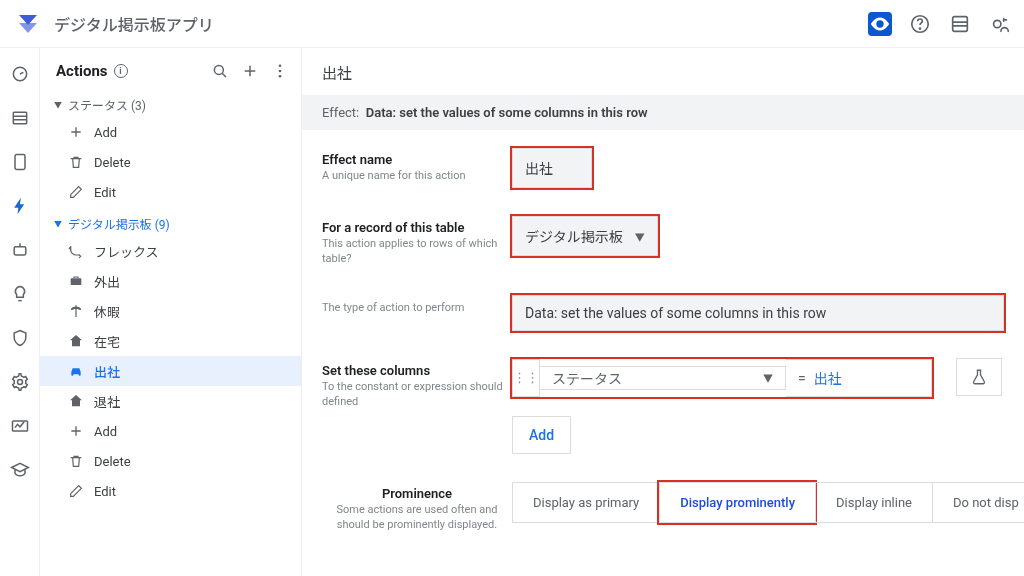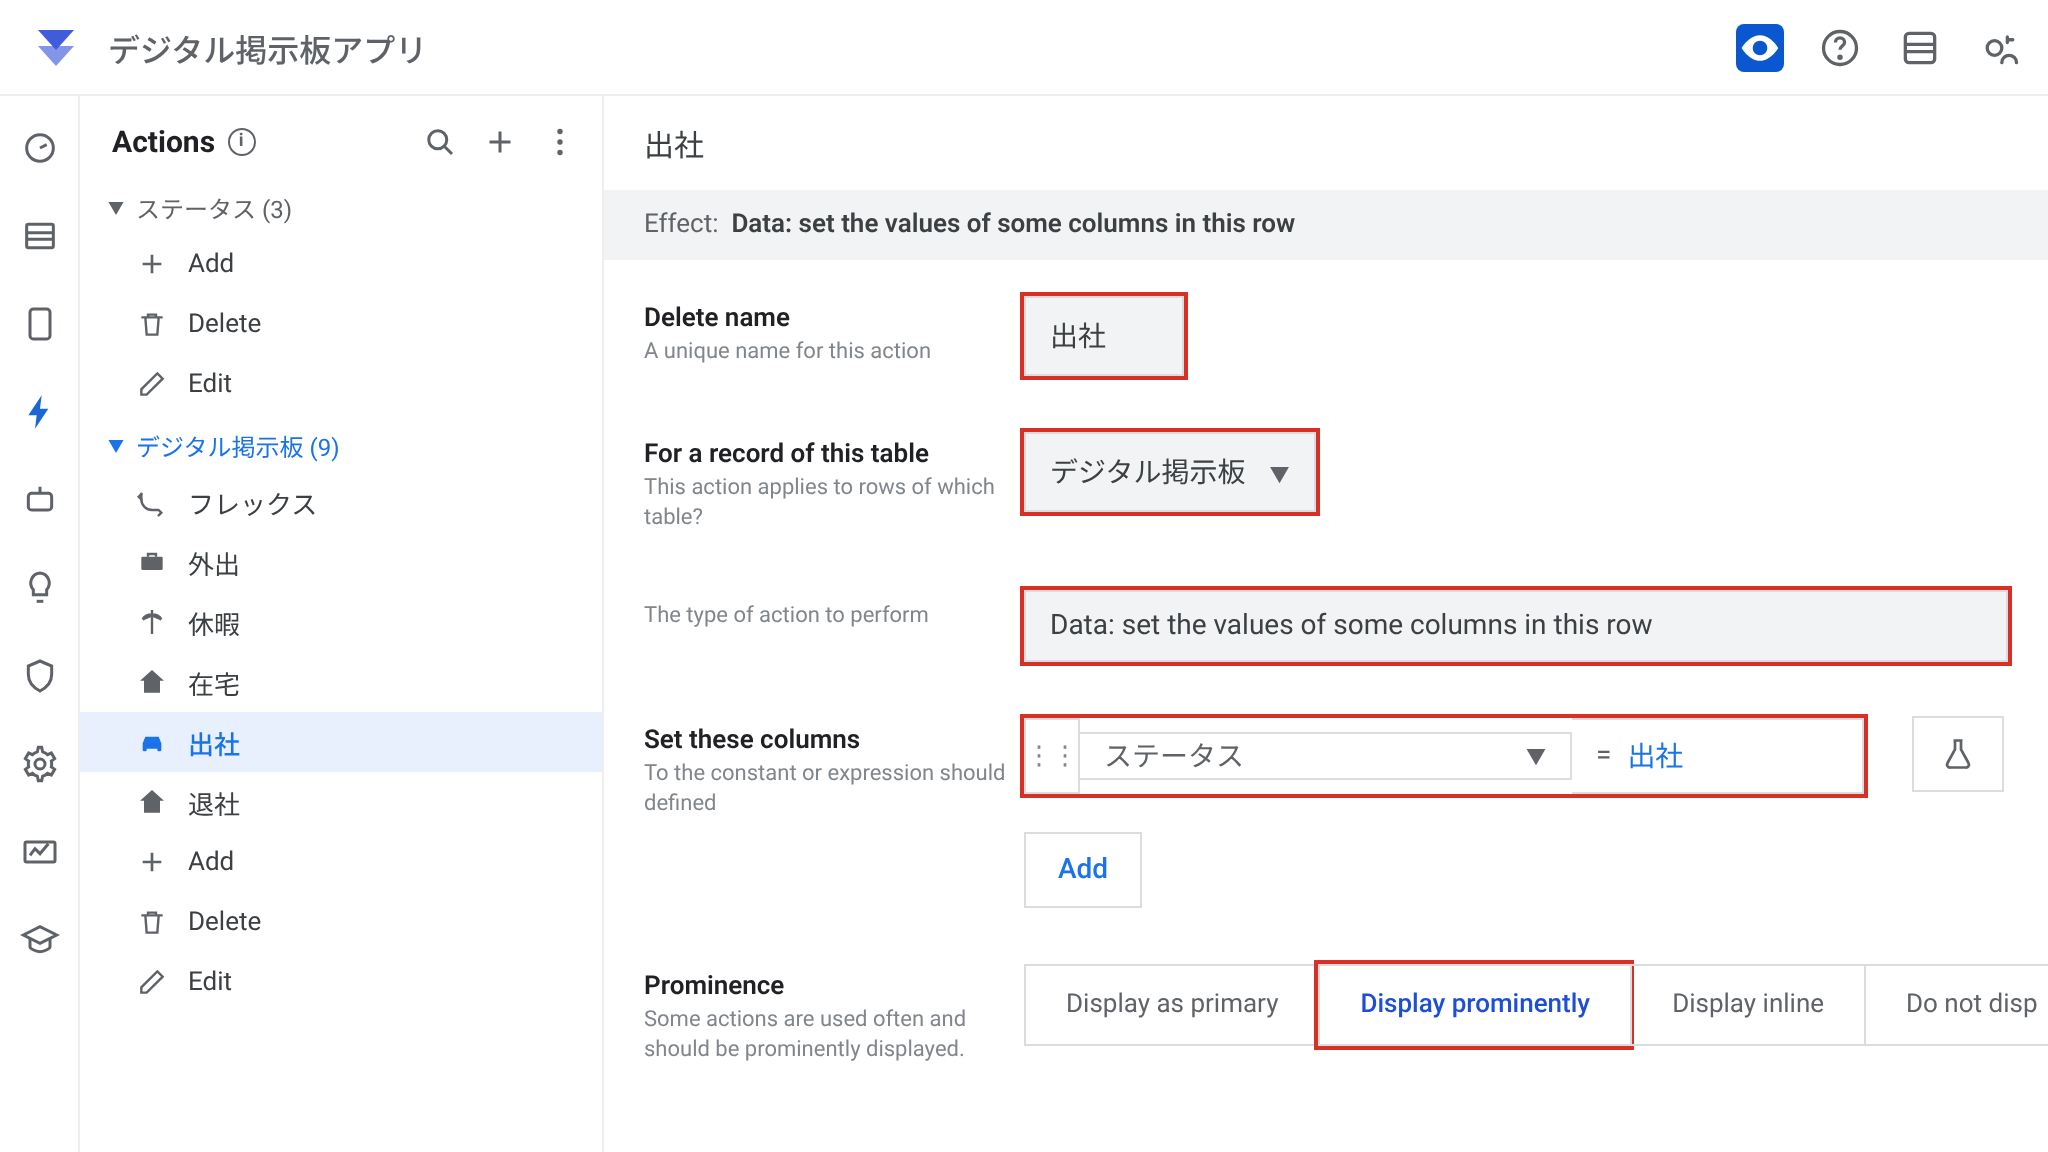--- a/index.html
+++ b/index.html
@@ -62,21 +62,21 @@
 .drag-handle { width: 28px; height: 38px; border: 1px solid #dadce0; background: #fff; display: flex; align-items: center; justify-content: center; color: #80868b; }
 .col-select { flex: 1; border: 1px solid #dadce0; border-left: none; background: #fff; height: 24px; display: flex; align-items: center; padding: 0 12px; color: #5f6368; font-size: 14px; justify-content: space-between; }
 .col-value { border: 1px solid #dadce0; border-left: none; background: #fff; height: 38px; display: flex; align-items: center; padding: 0 12px; color: #5f6368; font-size: 14px; width: 146px; }
 .col-value .eq { margin-right: 8px; color: #5f6368; }
 .col-value .val { color: #1a73e8; }
 .flask-btn { width: 46px; height: 38px; border: 1px solid #dadce0; margin-left: 12px; display: flex; align-items: center; justify-content: center; color: #5f6368; }
 .flask-btn svg { width: 18px; height: 18px; }
 
 .add-link { color: #1a73e8; font-size: 14px; font-weight: 500; padding: 10px 16px; display: inline-block; border: 1px solid #dadce0; margin-top: 20px; }
 
-.prominence-row { display: flex; align-items: flex-start; }
+.prominence-row { display: flex; align-items: flex-start; text-align: center; }
 .seg { display: flex; }
 .seg-btn { border: 1px solid #dadce0; border-right: none; padding: 12px 20px; font-size: 13px; color: #5f6368; white-space: nowrap; }
 .seg-btn:last-child { border-right: 1px solid #dadce0; }
 .seg-btn.active { color: #1d4ed8; font-weight: 500; }
 </style>
 </head>
 <body>
 
 <div class="app">
 
@@ -322,21 +322,21 @@
     <div class="main">
       <div class="main-title">出社</div>
       <div class="effect-bar">
         <span>Effect:</span>&nbsp;&nbsp;<b>Data: set the values of some columns in this row</b>
       </div>
 
       <div class="form">
 
         <div class="form-row">
           <div class="form-label">
-            <div class="lbl">Delete name</div>
+            <div class="lbl">Effect name</div>
             <div class="desc">A unique name for this action</div>
           </div>
           <div class="form-field">
             <div class="text-input small-input highlight"><span>出社</span></div>
           </div>
         </div>
 
         <div class="form-row">
           <div class="form-label">
             <div class="lbl">For a record of this table</div>

